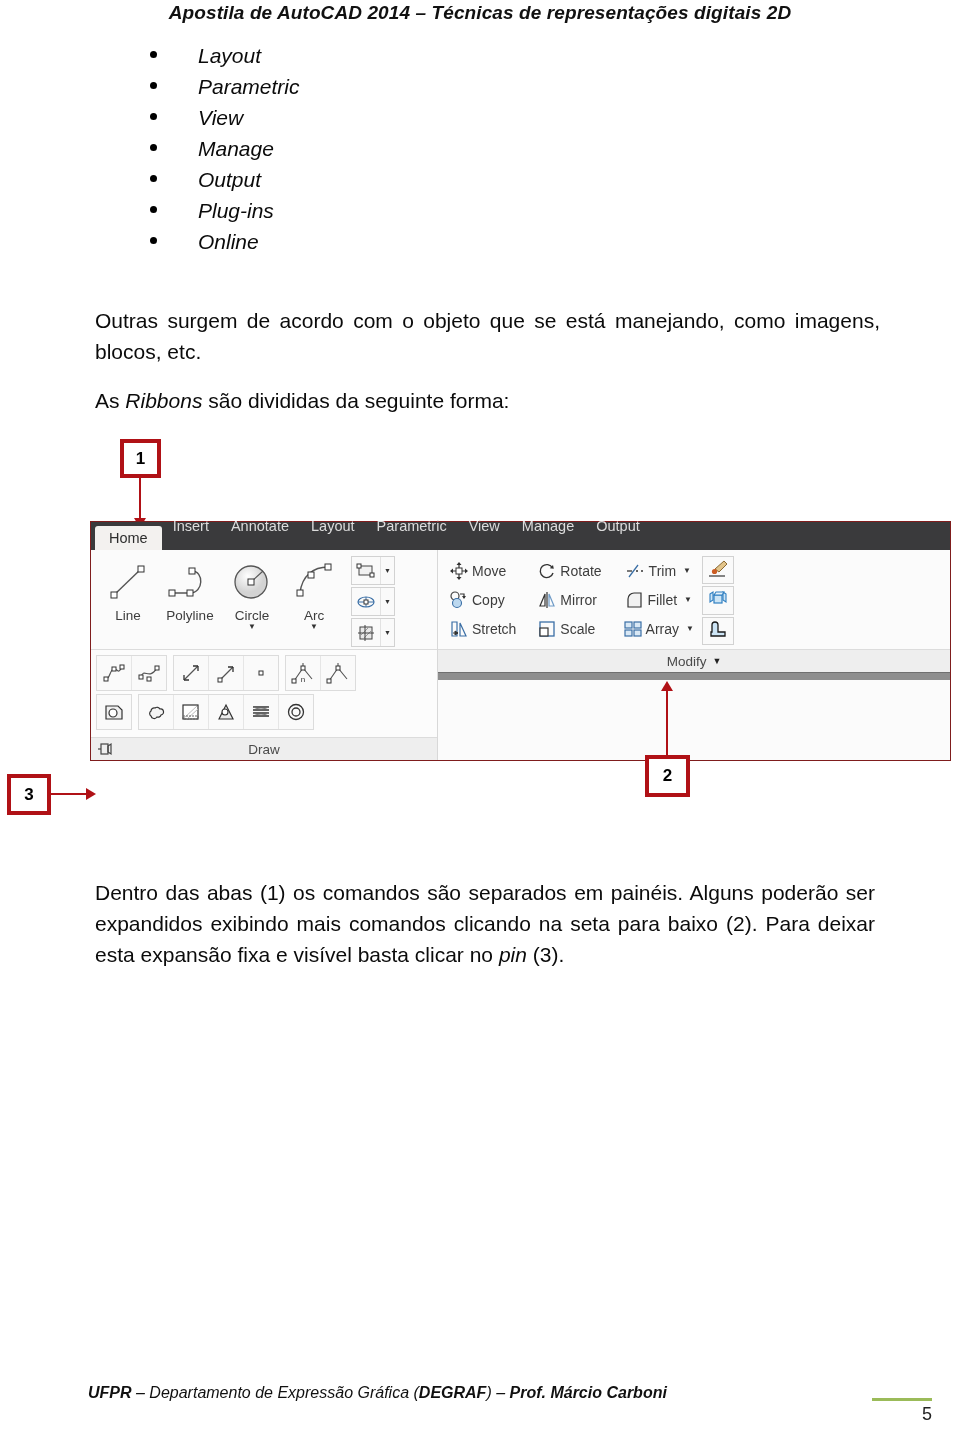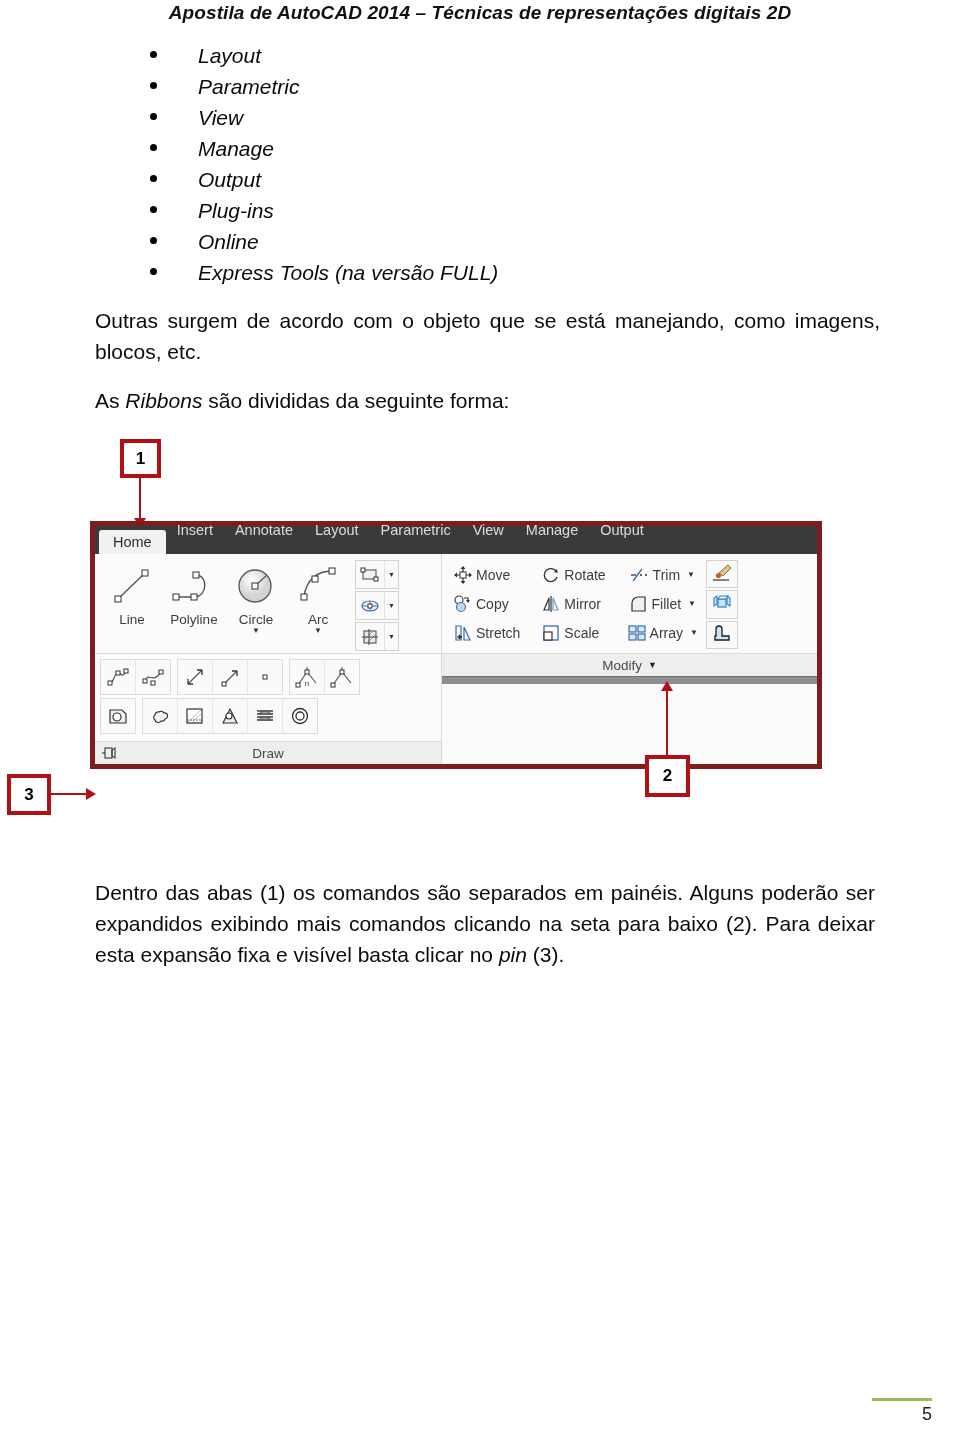--- a/index.html
+++ b/index.html
@@ -64,22 +64,22 @@
   }
   
   #arr3-stem{left:51px;top:793px;width:38px;height:2px;}
   #arr3-head{
     left:86px;top:788px;width:0;height:0;border-top:6px solid transparent;
     border-bottom:6px solid transparent;border-left:10px solid #b01116;background:none;
   }
 
   
   .ribbon{
-    position:absolute;left:90px;top:521px;width:732px;
-    background:#fdfdfd;border:5px solid #7f1d1d;box-sizing:border-box;
+    position:absolute;left:90px;top:521px;width:861px;
+    background:#fdfdfd;border:1px solid #7f1d1d;box-sizing:border-box;
     font-size:13px;color:#3b3b3b;
   }
   .tabbar{
     height:28px;background:#3a3a3c;display:flex;align-items:flex-end;
     padding-left:4px;box-sizing:border-box;
   }
   .tab{
     color:#dcdcdc;font-size:14.5px;padding:3px 11px 16px 11px;white-space:nowrap;
   }
   .tab.active{
@@ -176,24 +176,20 @@
       <span class="bullet"></span>
       <span>Output</span>
     </div>
     <div class="li">
       <span class="bullet"></span>
       <span>Plug-ins</span>
     </div>
     <div class="li">
       <span class="bullet"></span>
       <span>Online</span>
-    </div>
-    <div class="li">
-      <span class="bullet"></span>
-      <span>Express Tools (na versão FULL)</span>
     </div>
   </div>
 
   <div class="para p1">Outras surgem de acordo com o objeto que se está manejando, como imagens, blocos, etc.</div>
 
   <div class="para p2">
     <span>As </span><i>Ribbons</i><span> são divididas da seguinte forma:</span>
   </div>
 
   <div class="callout" id="callout-1">1</div>
@@ -577,16 +573,19 @@
   <div class="callout" id="callout-2">2</div>
 
   <div class="callout" id="callout-3">3</div>
   <div class="arrow-line" id="arr3-stem"></div>
   <div class="arrow-line" id="arr3-head"></div>
 
   <div class="para p3">
     <span>Dentro das abas (1) os comandos são separados em painéis. Alguns poderão ser expandidos exibindo mais comandos clicando na seta para baixo (2). Para deixar esta expansão fixa e visível basta clicar no </span><i>pin</i><span> (3).</span>
   </div>
 
+  <div class="footer">
+    <b>UFPR</b><span> – </span><span>Departamento de Expressão Gráfica (</span><b>DEGRAF</b><span>)</span><span> – </span><b>Prof. Márcio Carboni</b>
+  </div>
   <div class="greenbar"></div>
   <div class="pagenum">5</div>
 
 </div>
 
 </body></html>

